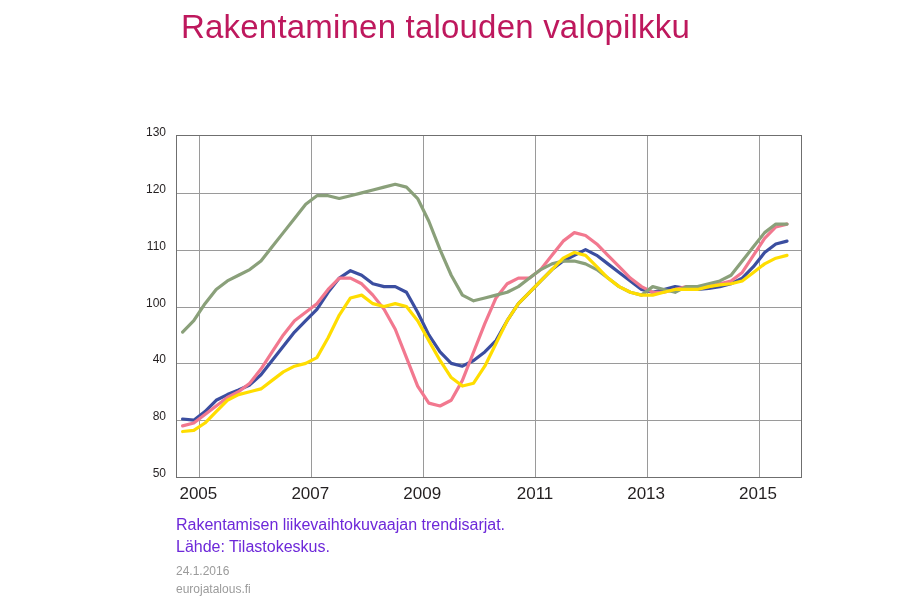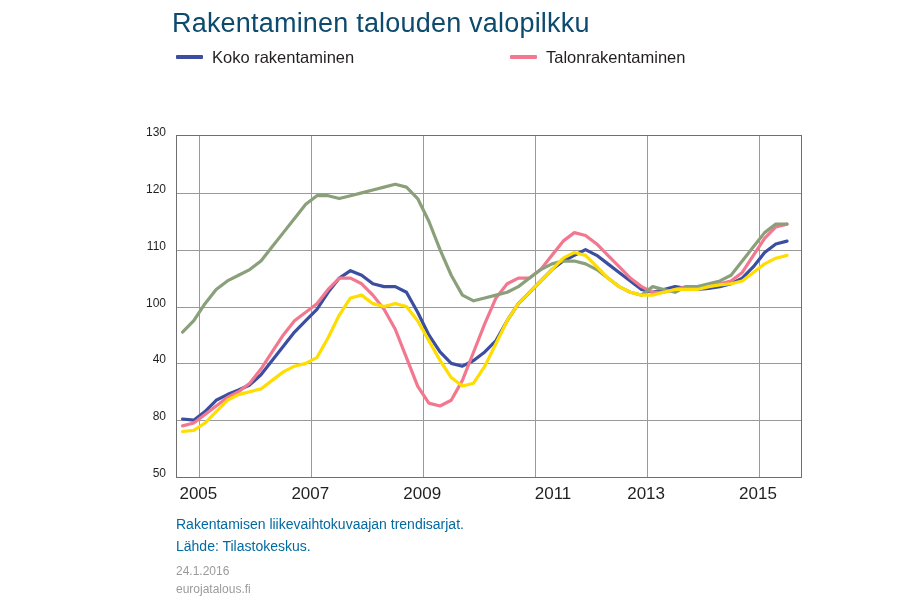--- a/index.html
+++ b/index.html
@@ -10,24 +10,24 @@
   #root {
     position: relative;
     width: 919px;
     height: 600px;
     background: #ffffff;
     font-family: "Liberation Sans", sans-serif;
     overflow: hidden;
   }
   #title {
     position: absolute;
-    left: 172px;
+    left: 181px;
     top: 8px;
-    font-size: 27px;
-    color: #0c4a6e;
+    font-size: 33px;
+    color: #be185d;
     letter-spacing: 0.2px;
     white-space: nowrap;
   }
   
   #legend {
     position: absolute;
     left: 176px;
     top: 44px;
     width: 640px;
     font-size: 16.5px;
@@ -99,22 +99,22 @@
   }
   #svg-lines {
     position: absolute;
     left: 0;
     top: 0;
   }
   
   #footer1, #footer2 {
     position: absolute;
     left: 176px;
-    font-size: 14px;
-    color: #0369a1;
+    font-size: 16px;
+    color: #6d28d9;
     white-space: nowrap;
   }
   #footer1 { top: 516px; }
   #footer2 { top: 538px; }
   #date-text, #site-text {
     position: absolute;
     left: 176px;
     font-size: 12px;
     color: #9b9b9b;
     white-space: nowrap;
@@ -123,30 +123,20 @@
   #site-text { top: 582px; }
 </style>
 </head>
 <body>
 
 <div id="root">
 
   <div id="title">Rakentaminen talouden valopilkku</div>
 
   <div id="legend">
-    <div class="legend-row">
-      <div class="legend-item col1">
-        <span class="legend-swatch" style="background:#3b4ea0"></span>
-        <span>Koko rakentaminen</span>
-      </div>
-      <div class="legend-item">
-        <span class="legend-swatch" style="background:#f2788f"></span>
-        <span>Talonrakentaminen</span>
-      </div>
-    </div>
   </div>
 
 
   <div id="plot-area">
       <div class="gridline-h" style="top: 284.167px;"></div>
       <div class="gridline-h" style="top: 227.333px;"></div>
       <div class="gridline-h" style="top: 170.5px;"></div>
       <div class="gridline-h" style="top: 113.667px;"></div>
       <div class="gridline-h" style="top: 56.8333px;"></div>
       <div class="gridline-v" style="left: 22.3857px;"></div>
@@ -173,16 +163,16 @@
 <div class="y-label" style="left: 114px; top: 466px;">50</div>
     <div class="y-label" style="left: 114px; top: 409.167px;">80</div>
     <div class="y-label" style="left: 114px; top: 352.333px;">40</div>
     <div class="y-label" style="left: 114px; top: 295.5px;">100</div>
     <div class="y-label" style="left: 114px; top: 238.667px;">110</div>
     <div class="y-label" style="left: 114px; top: 181.833px;">120</div>
     <div class="y-label" style="left: 114px; top: 125px;">130</div>
     <div class="x-label" style="left: 168.386px; top: 484px;">2005</div>
     <div class="x-label" style="left: 280.314px; top: 484px;">2007</div>
     <div class="x-label" style="left: 392.242px; top: 484px;">2009</div>
-    <div class="x-label" style="left: 523px; top: 484px;">2011</div>
+    <div class="x-label" style="left: 505px; top: 484px;">2011</div>
     <div class="x-label" style="left: 616.099px; top: 484px;">2013</div>
     <div class="x-label" style="left: 728.027px; top: 484px;">2015</div>
   </div>
 
 </body></html>

